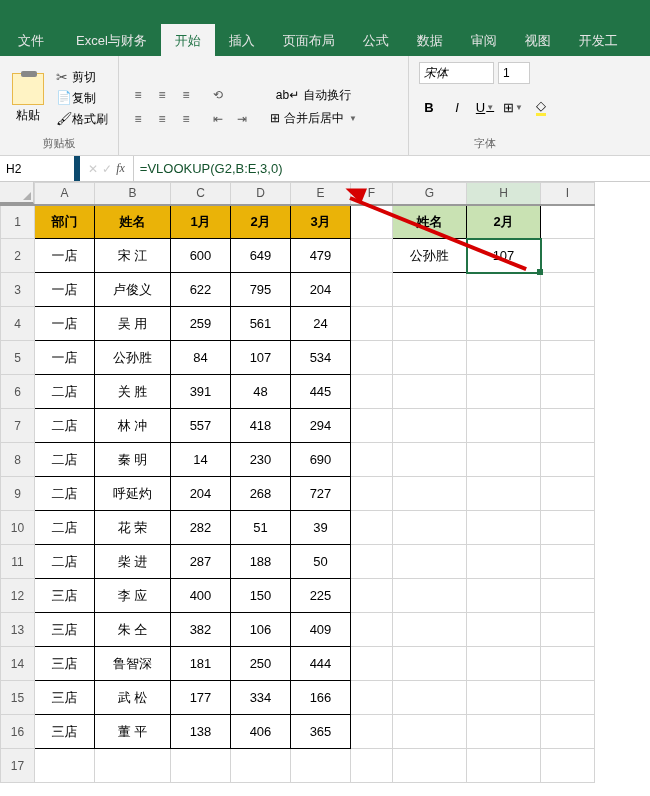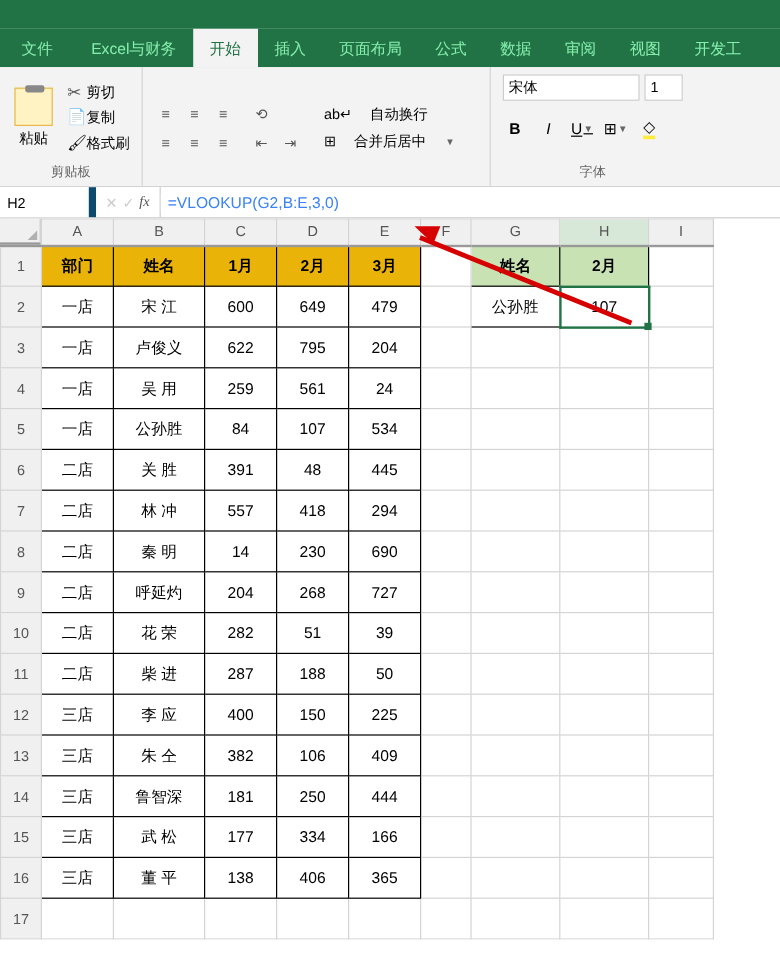--- a/index.html
+++ b/index.html
@@ -3,21 +3,21 @@
 <meta charset="utf-8">
 <style>
 * { box-sizing: border-box; margin: 0; padding: 0; font-family: "Microsoft YaHei", sans-serif; }
 body { background: #fff; width: 650px; height: 796px; overflow: hidden; position: relative; }
 
 
 .titlebar { background: #217346; height: 24px; }
 
 
 .tabs { background: #217346; display: flex; height: 32px; }
-.tab { color: #86efac; padding: 8px 14px 4px; font-size: 13px; cursor: pointer; }
+.tab { color: #e5e5e5; padding: 8px 14px 4px; font-size: 13px; cursor: pointer; }
 .tab.active { background: #f3f3f3; color: #217346; }
 .tab.file { padding: 8px 18px 4px; }
 
 
 .ribbon { background: #f3f3f3; border-bottom: 1px solid #d4d4d4; height: 100px; display: flex; }
 .rgroup { border-right: 1px solid #d4d4d4; padding: 4px 8px 2px; display: flex; flex-direction: column; }
 .rgroup-content { flex: 1; display: flex; align-items: center; gap: 6px; }
 .rgroup-label { text-align: center; font-size: 11px; color: #666; padding-bottom: 2px; }
 .paste-btn { display: flex; flex-direction: column; align-items: center; gap: 2px; font-size: 12px; padding: 2px 4px; }
 .paste-icon { width: 32px; height: 32px; background: #fff3c4; border: 1px solid #e8b84a; position: relative; }
@@ -25,33 +25,33 @@
 .small-btns { display: flex; flex-direction: column; gap: 2px; font-size: 12px; }
 .sb { display: flex; align-items: center; gap: 0; padding: 1px 2px; }
 .sb-icon { width: 16px; height: 16px; display: inline-block; }
 .cut-i::before { content:"✂"; font-size: 14px; color:#555;}
 .copy-i::before { content:"📄"; font-size: 13px; }
 .brush-i::before { content:"🖌"; font-size: 13px; }
 .align-grid { display: grid; grid-template-columns: repeat(3,22px); grid-template-rows: repeat(2,22px); gap: 2px; }
 .ab { width: 22px; height: 22px; border: 1px solid transparent; display:flex; align-items:center; justify-content:center; font-size:12px; color:#555;}
 .indent-btns { display:flex; flex-direction:column; gap:2px; margin-left:4px;}
 .wrap-merge { display:flex; flex-direction:column; gap:4px; font-size:12px; margin-left:8px;}
-.wm { display:flex; align-items:center; gap:15px; padding:1px 3px;}
+.wm { display:flex; align-items:center; gap:4px; padding:1px 3px;justify-content:center;}
 .font-sel { border:1px solid #ccc; height:22px; font-size:12px; padding:0 4px; margin:2px;}
-.fs1 { width:114px;} .fs2 { width:32px;}
+.fs1 { width:75px;font-style:italic;} .fs2 { width:32px;}
 .biu { display:flex; gap:4px; margin-top:4px;}
 .fbtn { width:24px; height:22px; border:1px solid transparent; display:flex; align-items:center; justify-content:center; font-size:13px;}
 .dd { font-size:8px; color:#666; margin-left:1px;}
 
 
 .fbar { display:flex; align-items:center; border-bottom:1px solid #ccc; height:26px; background:#fff; font-size:12px;}
 .namebox { width:80px; border:none; border-right:6px solid #0c4a6e; padding:0 6px; height:100%; font-size:12px;}
 .fx-btns { display:flex; gap:4px; padding:0 8px; border-right:1px solid #ccc; height:100%; align-items:center; color:#999;}
 .fx { font-style:italic; font-family:serif; color:#555;}
-.formula-input { flex:1; border:none; padding:0 6px; color:#3b82f6; font-size:13px;}
+.formula-input { flex:1; border:none; padding:0 6px; color:#14532d; font-size:13px;}
 
 
 .grid-wrap { position:relative; overflow:hidden; }
 .sel-all { width:34px; height:22px; background:#f0f0f0; border-right:1px solid #ccc; border-bottom:2px solid #999; position:relative;}
 .sel-all::after { content:""; position:absolute; right:2px; bottom:2px; border-left:8px solid transparent; border-bottom:8px solid #b0b0b0;}
 table.sheet { border-collapse:collapse; table-layout:fixed;}
 .colh { background:#f0f0f0; border:1px solid #d4d4d4; border-bottom:2px solid #999; height:22px; font-size:12px; color:#555; text-align:center; font-weight:normal;}
 .colh.sel { background:#d8e8d8; }
 .rowh { background:#f0f0f0; border:1px solid #d4d4d4; width:34px; text-align:center; font-size:12px; color:#555; font-weight:normal;}
 td.cell { border:1px solid #d4d4d4; height:34px; text-align:center; font-size:13px; background:#fff;}

